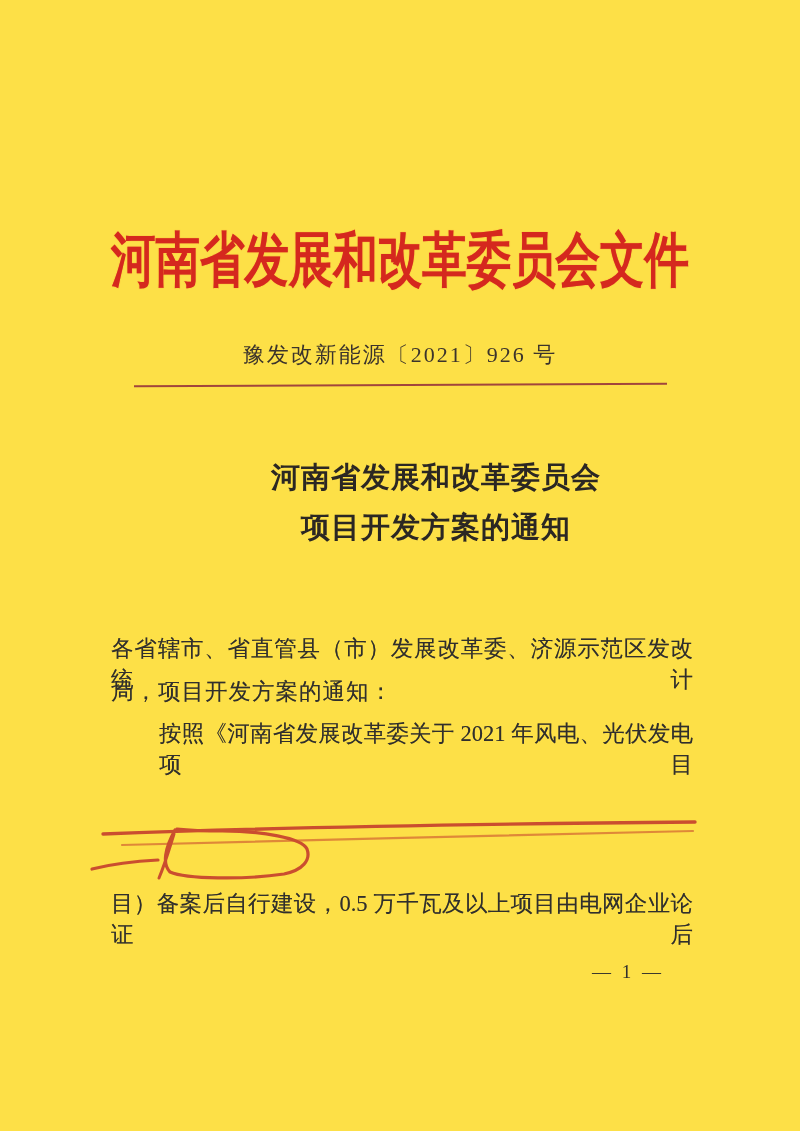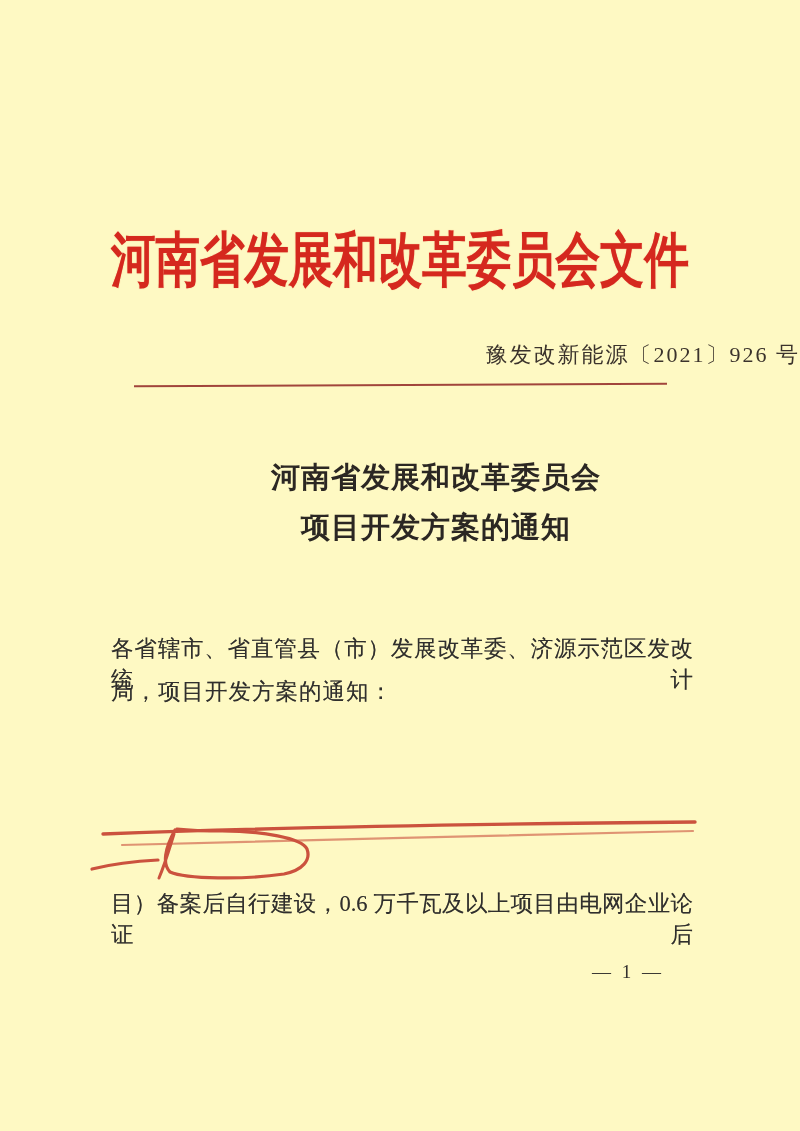--- a/index.html
+++ b/index.html
@@ -8,21 +8,21 @@
     width: 800px;
     height: 1131px;
     background: #fdfdfc;
     font-family: "Liberation Serif", "DejaVu Serif", serif;
     overflow: hidden;
   }
   .page {
     position: relative;
     width: 800px;
     height: 1131px;
-    background: #fef9c3;
+    background: #fde047;
   }
   
   .red-header {
     position: absolute;
     top: 222px;
     left: 0;
     width: 800px;
     text-align: center;
     font-size: 57px;
     font-weight: 900;
@@ -32,21 +32,21 @@
     transform-origin: 50% 50%;
     letter-spacing: 0px;
     text-shadow: 0 0 1px rgba(213, 40, 30, 0.6);
   }
   
   .doc-number {
     position: absolute;
     top: 340px;
     left: 0;
     width: 800px;
-    text-align: right;
+    text-align: center;
     font-size: 22px;
     color: #3b332c;
     letter-spacing: 2px;
   }
   
   .red-rule {
     position: absolute;
     top: 384px;
     left: 134px;
     width: 533px;
@@ -122,21 +122,22 @@
 
   <div class="red-rule"></div>
 
   <div class="doc-title">
     <div>河南省发展和改革委员会</div>
     <div>项目开发方案的通知</div>
   </div>
 
   <div class="body-line justify" style="top:633px">各省辖市、省直管县（市）发展改革委、济源示范区发改统计</div>
   <div class="body-line" style="top:676px">局，项目开发方案的通知：</div>
-  <div class="body-line justify" style="top:888px">目）备案后自行建设，0.6 万千瓦及以上项目由电网企业论证后</div>
+  <div class="body-line justify indent" style="top:718px">按照《河南省发展改革委关于 2021 年风电、光伏发电项目</div>
+  <div class="body-line justify" style="top:888px">目）备案后自行建设，0.5 万千瓦及以上项目由电网企业论证后</div>
 
   <div class="page-number">— 1 —</div>
 
   <svg class="annotation-layer" viewBox="0 0 800 1131">
     <g fill="none" stroke="#c43b2c" stroke-linecap="round" opacity="0.88">
 
       <path d="M 103 834 C 260 828, 470 824, 695 822" stroke-width="3.4"></path>
       <path d="M 122 845 C 300 840, 520 835, 693 831" stroke-width="2.2" opacity="0.6"></path>
 
       <path d="M 92 869 C 112 864, 138 861, 158 860" stroke-width="3.2"></path>

